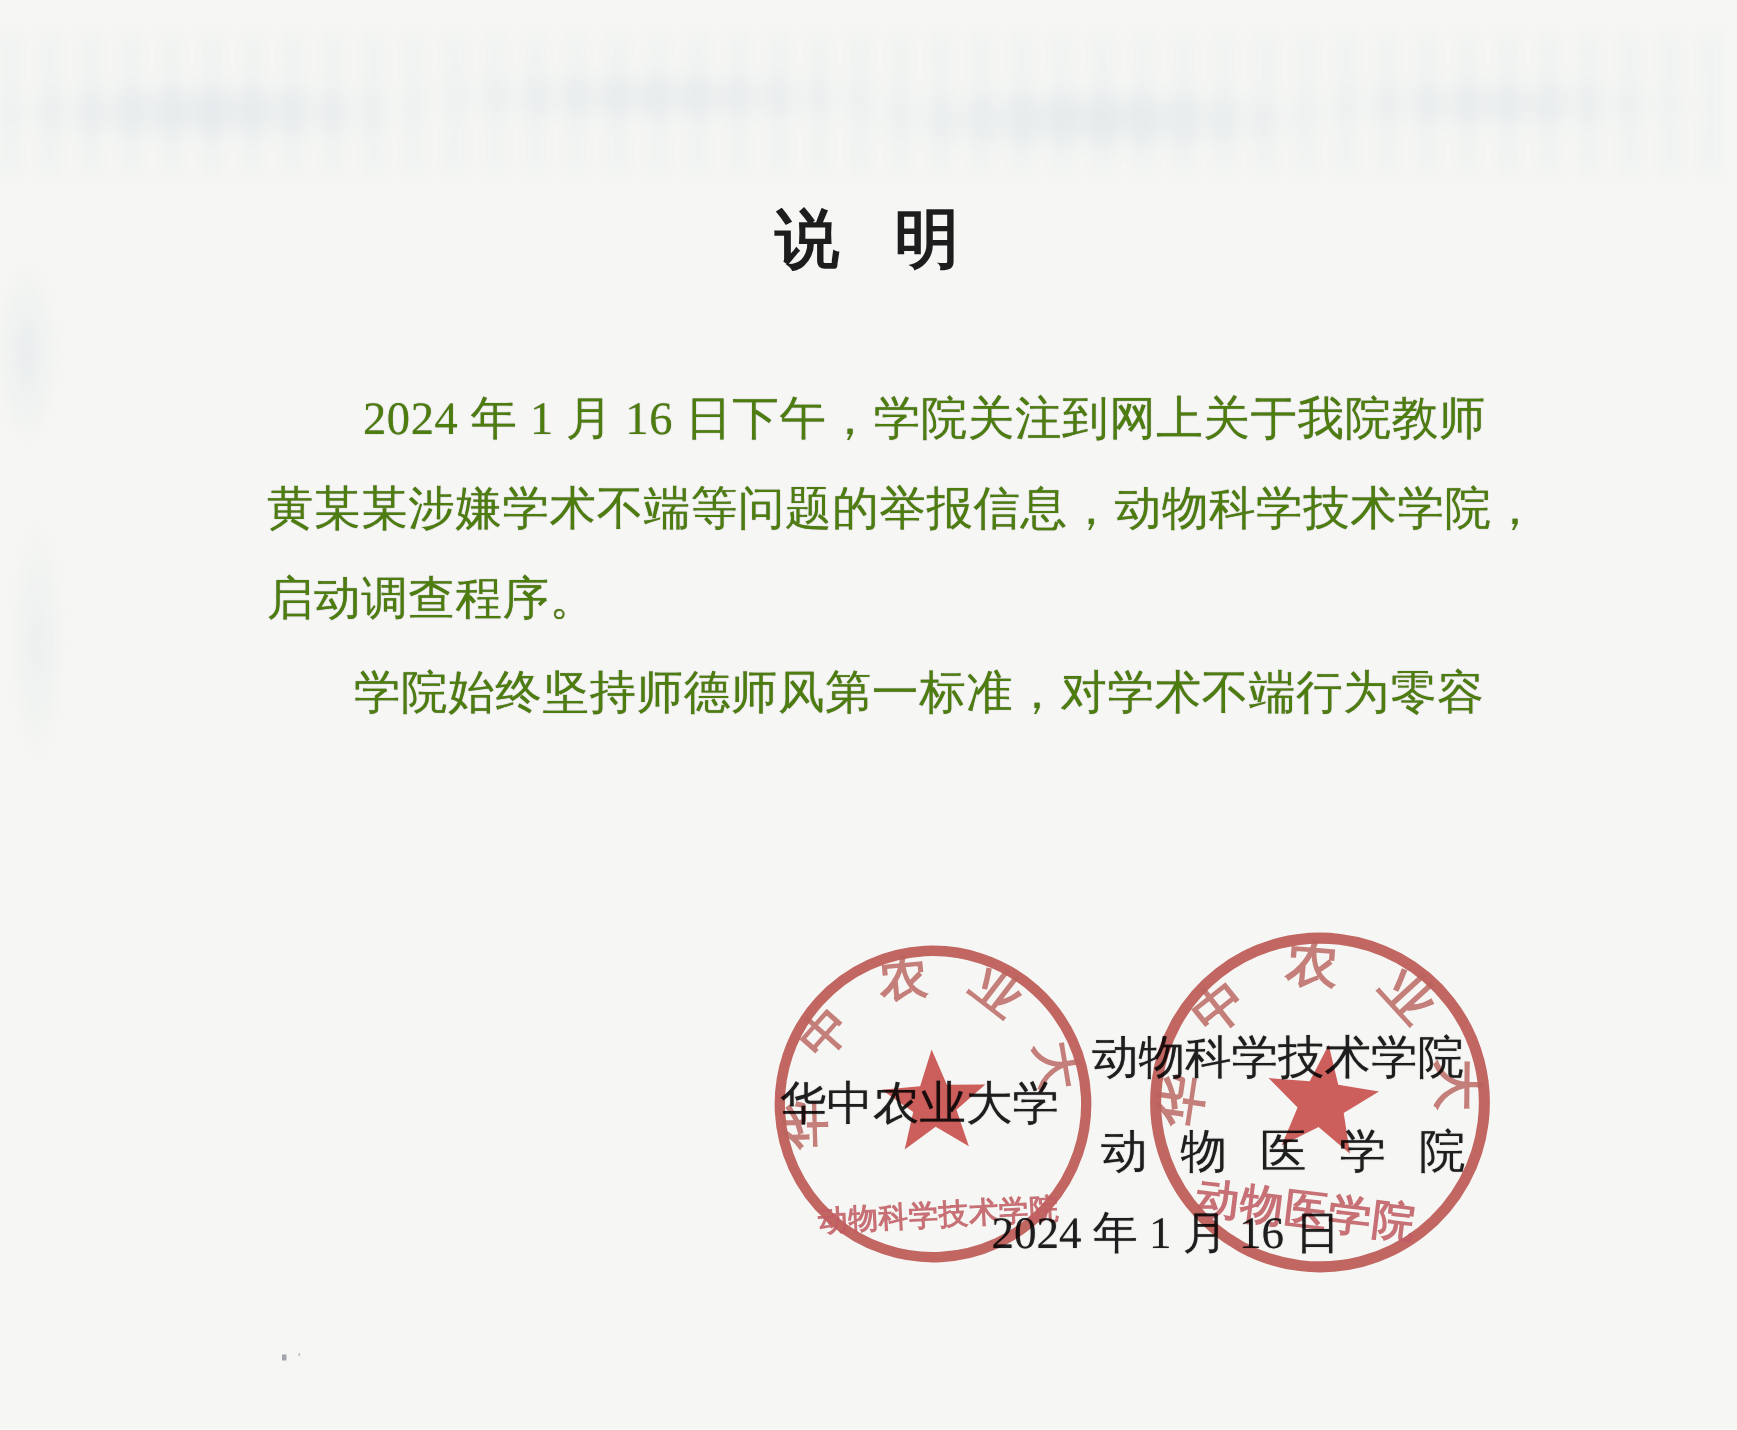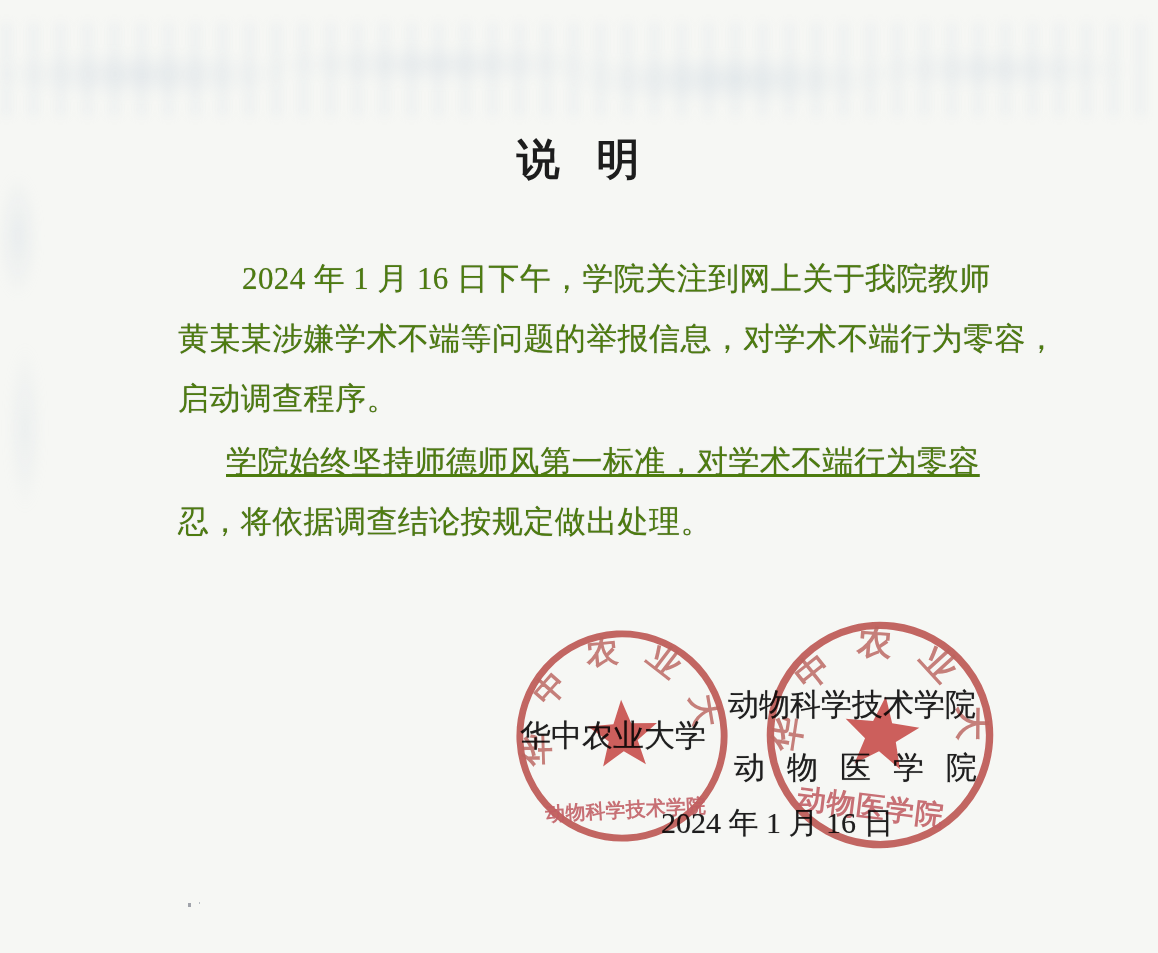--- a/index.html
+++ b/index.html
@@ -117,24 +117,23 @@
 
 <div class="page">
 
   <div class="ghost-band"></div>
   <div class="ghost-blob-left"></div>
   <div class="speck"></div>
 
   <div class="doc-title">说 明</div>
 
   <div class="body-line" style="left:242px; top:263px;">2024 年 1 月 16 日下午，学院关注到网上关于我院教师</div>
-  <div class="body-line" style="left:178px; top:323px;">黄某某涉嫌学术不端等问题的举报信息，对学术不端行为零容，</div>
+  <div class="body-line" style="left:178px; top:323px;">黄某某涉嫌学术不端等问题的举报信息，动物科学技术学院，</div>
   <div class="body-line" style="left:178px; top:383px;text-align:right;">启动调查程序。</div>
-  <div class="body-line" style="left:226px; top:446px;text-decoration:underline;">学院始终坚持师德师风第一标准，对学术不端行为零容</div>
-  <div class="body-line" style="left:178px; top:506px;">忍，将依据调查结论按规定做出处理。</div>
+  <div class="body-line" style="left:236px; top:446px;">学院始终坚持师德师风第一标准，对学术不端行为零容</div>
 
   <div class="sig-line" style="left:728px; top:689px;">动物科学技术学院</div>
   <div class="sig-line" style="left:520px; top:720px;">华中农业大学</div>
   <div class="sig-line sig-spread" style="left:734px; top:752px;">动物医学院</div>
   <div class="sig-line sig-date" style="left:661px; top:808px;">2024 年 1 月 16 日</div>
 
   <svg class="seal seal-left" width="220" height="220" viewBox="0 0 224 224">
     <circle class="seal-ring" cx="112" cy="112" r="104"></circle>
     <path id="arcL" d="M 40.6 138 A 76 76 0 1 1 183.4 138" fill="none"></path>
     <text class="seal-arc-text"><textPath href="#arcL" startOffset="0">华中农业大学</textPath></text>

